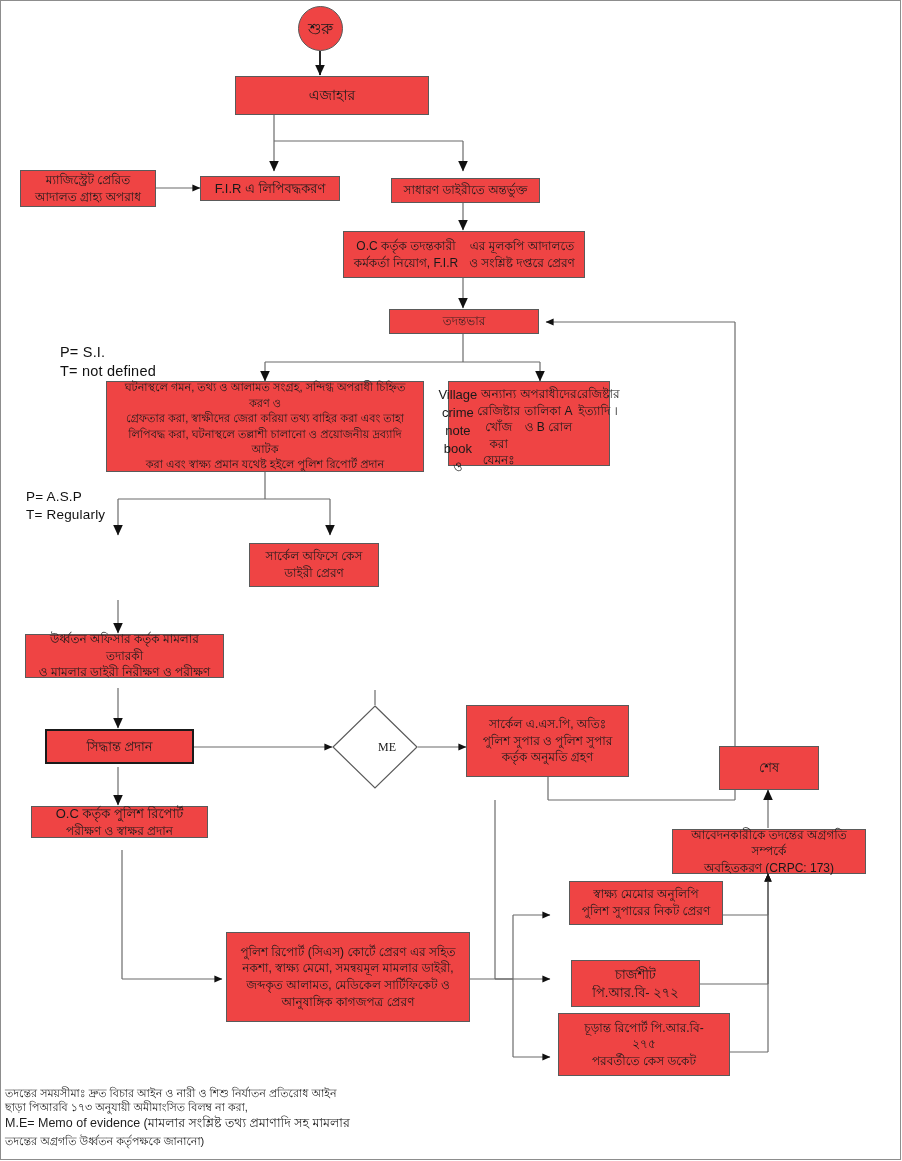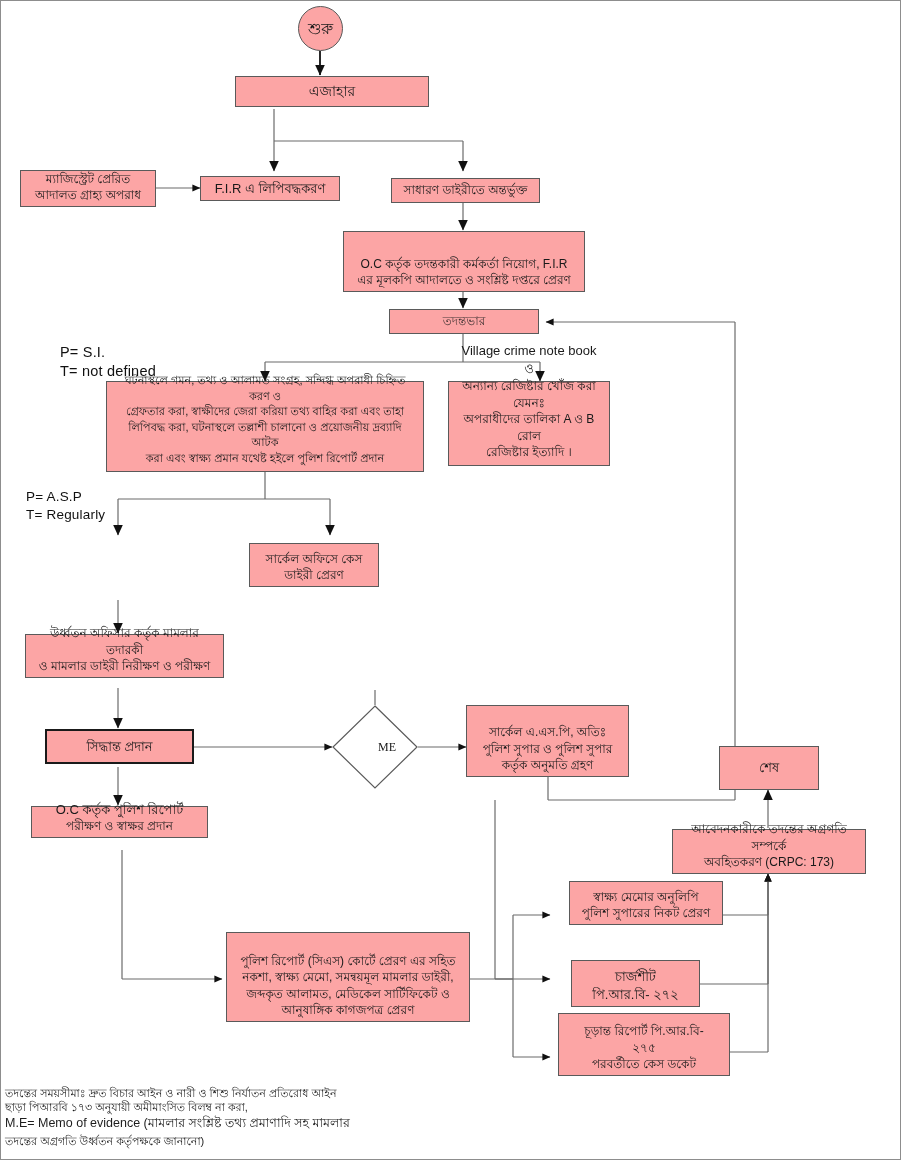--- a/index.html
+++ b/index.html
@@ -38,25 +38,25 @@
   svg.wires {
     position: absolute;
     left: 0; top: 0;
     width: 902px; height: 1161px;
     z-index: 1;
     pointer-events: none;
   }
   .node {
     position: absolute;
     box-sizing: border-box;
-    background: #fca5a5;
+    background: #ef4444;
     border: 1px solid #5a5a5a;
     display: flex;
     align-items: center;
-    justify-content: flex-end;
+    justify-content: center;
     text-align: center;
     color: #1a1a1a;
     z-index: 2;
     line-height: 1.38;
     padding: 2px 4px;
   }
   .node.thick { border: 2px solid #1a1a1a; }
   .node.oval {
     border-radius: 50%;
   }
@@ -182,54 +182,54 @@
 
       <path d="M768,828 L768,790" marker-end="url(#arrowbig)"></path>
 
     </g>
   </svg>
 
   <div class="node oval fs15" style="left:298px; top:6px; width:45px; height:45px;">
     <span class="txt">শুরু</span>
   </div>
 
-  <div class="node fs14" style="left:235px; top:76px; width:194px; height:31px;">
+  <div class="node fs14" style="left:235px; top:76px; width:194px; height:39px;">
     <span class="txt">এজাহার</span>
   </div>
 
   <div class="node fs12" style="left:20px; top:170px; width:136px; height:37px; flex-direction:column;">
     <span class="txt">ম্যাজিস্ট্রেট প্রেরিত</span>
     <span class="txt">আদালত গ্রাহ্য অপরাধ</span>
   </div>
 
   <div class="node fs13" style="left:200px; top:176px; width:140px; height:25px;">
     <span class="txt">F.I.R এ লিপিবদ্ধকরণ</span>
   </div>
 
   <div class="node fs12" style="left:391px; top:178px; width:149px; height:25px;">
     <span class="txt">সাধারণ ডাইরীতে অন্তর্ভুক্ত</span>
   </div>
 
-  <div class="node fs12" style="left:343px; top:231px; width:242px; height:61px; flex-direction:column;">
+  <div class="node fs12" style="left:343px; top:231px; width:242px; height:47px; flex-direction:row;">
     <span class="txt">O.C কর্তৃক তদন্তকারী কর্মকর্তা নিয়োগ, F.I.R</span>
     <span class="txt">এর মূলকপি আদালতে ও সংশ্লিষ্ট দপ্তরে প্রেরণ</span>
   </div>
 
   <div class="node fs12" style="left:389px; top:309px; width:150px; height:25px;">
     <span class="txt" style="filter: blur(0.55px); opacity:0.82;">তদন্তভার</span>
   </div>
 
   <div class="node fs11" style="left:106px; top:381px; width:318px; height:91px; flex-direction:column; align-items:flex-start; padding:5px 7px;">
     <span class="txt">ঘটনাস্থলে গমন, তথ্য ও আলামত সংগ্রহ, সন্দিগ্ধ অপরাধী চিহ্নিত করণ ও</span>
     <span class="txt">গ্রেফতার করা, স্বাক্ষীদের জেরা করিয়া তথ্য বাহির করা এবং তাহা</span>
     <span class="txt">লিপিবদ্ধ করা, ঘটনাস্থলে তল্লাশী চালানো ও প্রয়োজনীয় দ্রব্যাদি আটক</span>
     <span class="txt">করা এবং স্বাক্ষ্য প্রমান যথেষ্ট হইলে পুলিশ রিপোর্ট প্রদান</span>
   </div>
 
-  <div class="node fs12" style="left:448px; top:381px; width:162px; height:85px; flex-direction:column; align-items:flex-start; padding:4px 6px;">
+  <div class="node fs12" style="left:448px; top:381px; width:162px; height:85px; flex-direction:row; align-items:flex-start; padding:4px 6px;">
     <span class="txt fs13">Village crime note book ও</span>
     <span class="txt">অন্যান্য রেজিষ্টার খোঁজ করা যেমনঃ</span>
     <span class="txt">অপরাধীদের তালিকা A ও B রোল</span>
     <span class="txt">রেজিষ্টার ইত্যাদি ।</span>
   </div>
 
 
   <div class="node fs12" style="left:249px; top:543px; width:130px; height:44px; flex-direction:column;">
     <span class="txt">সার্কেল অফিসে কেস</span>
     <span class="txt">ডাইরী প্রেরণ</span>

